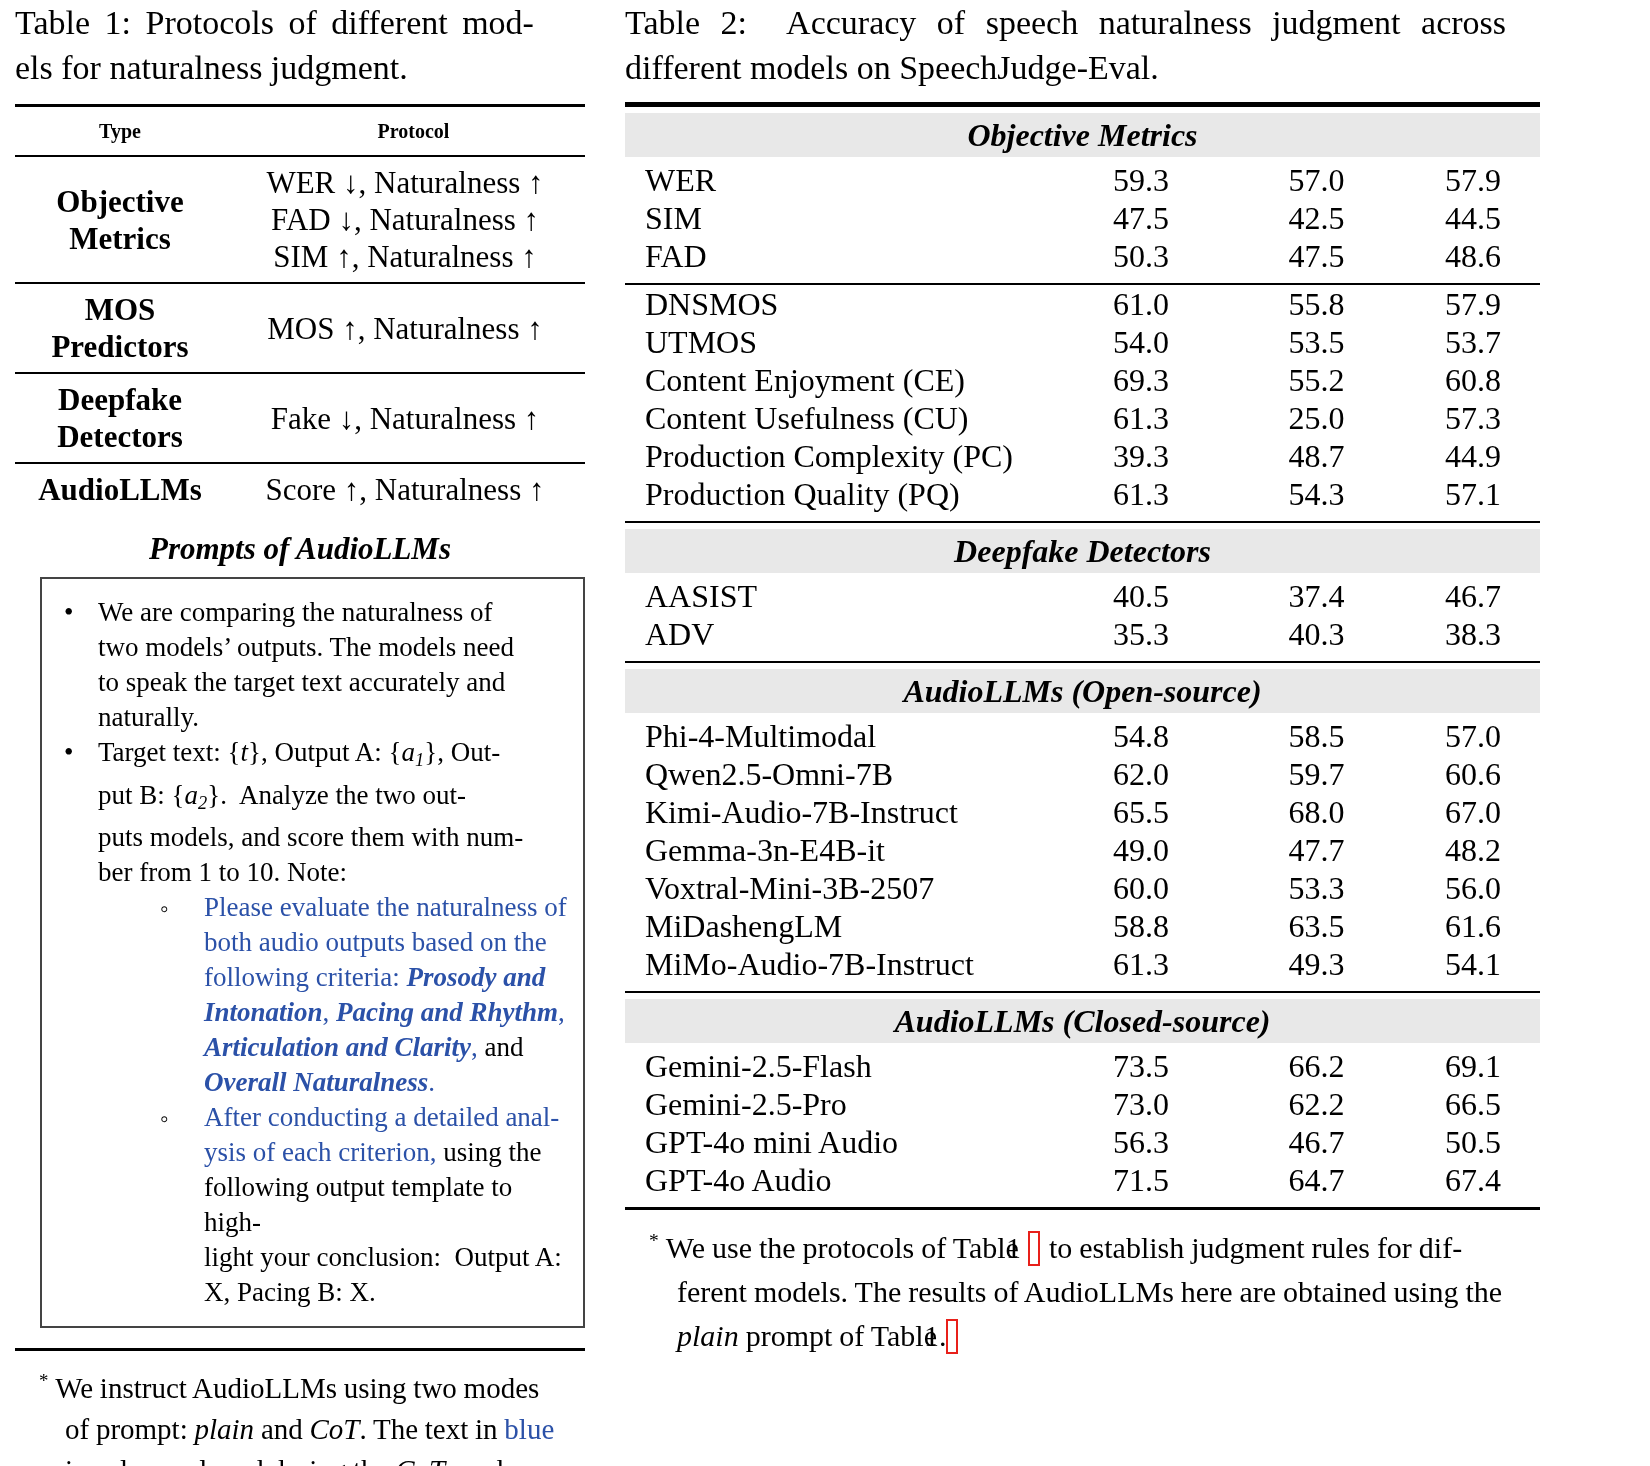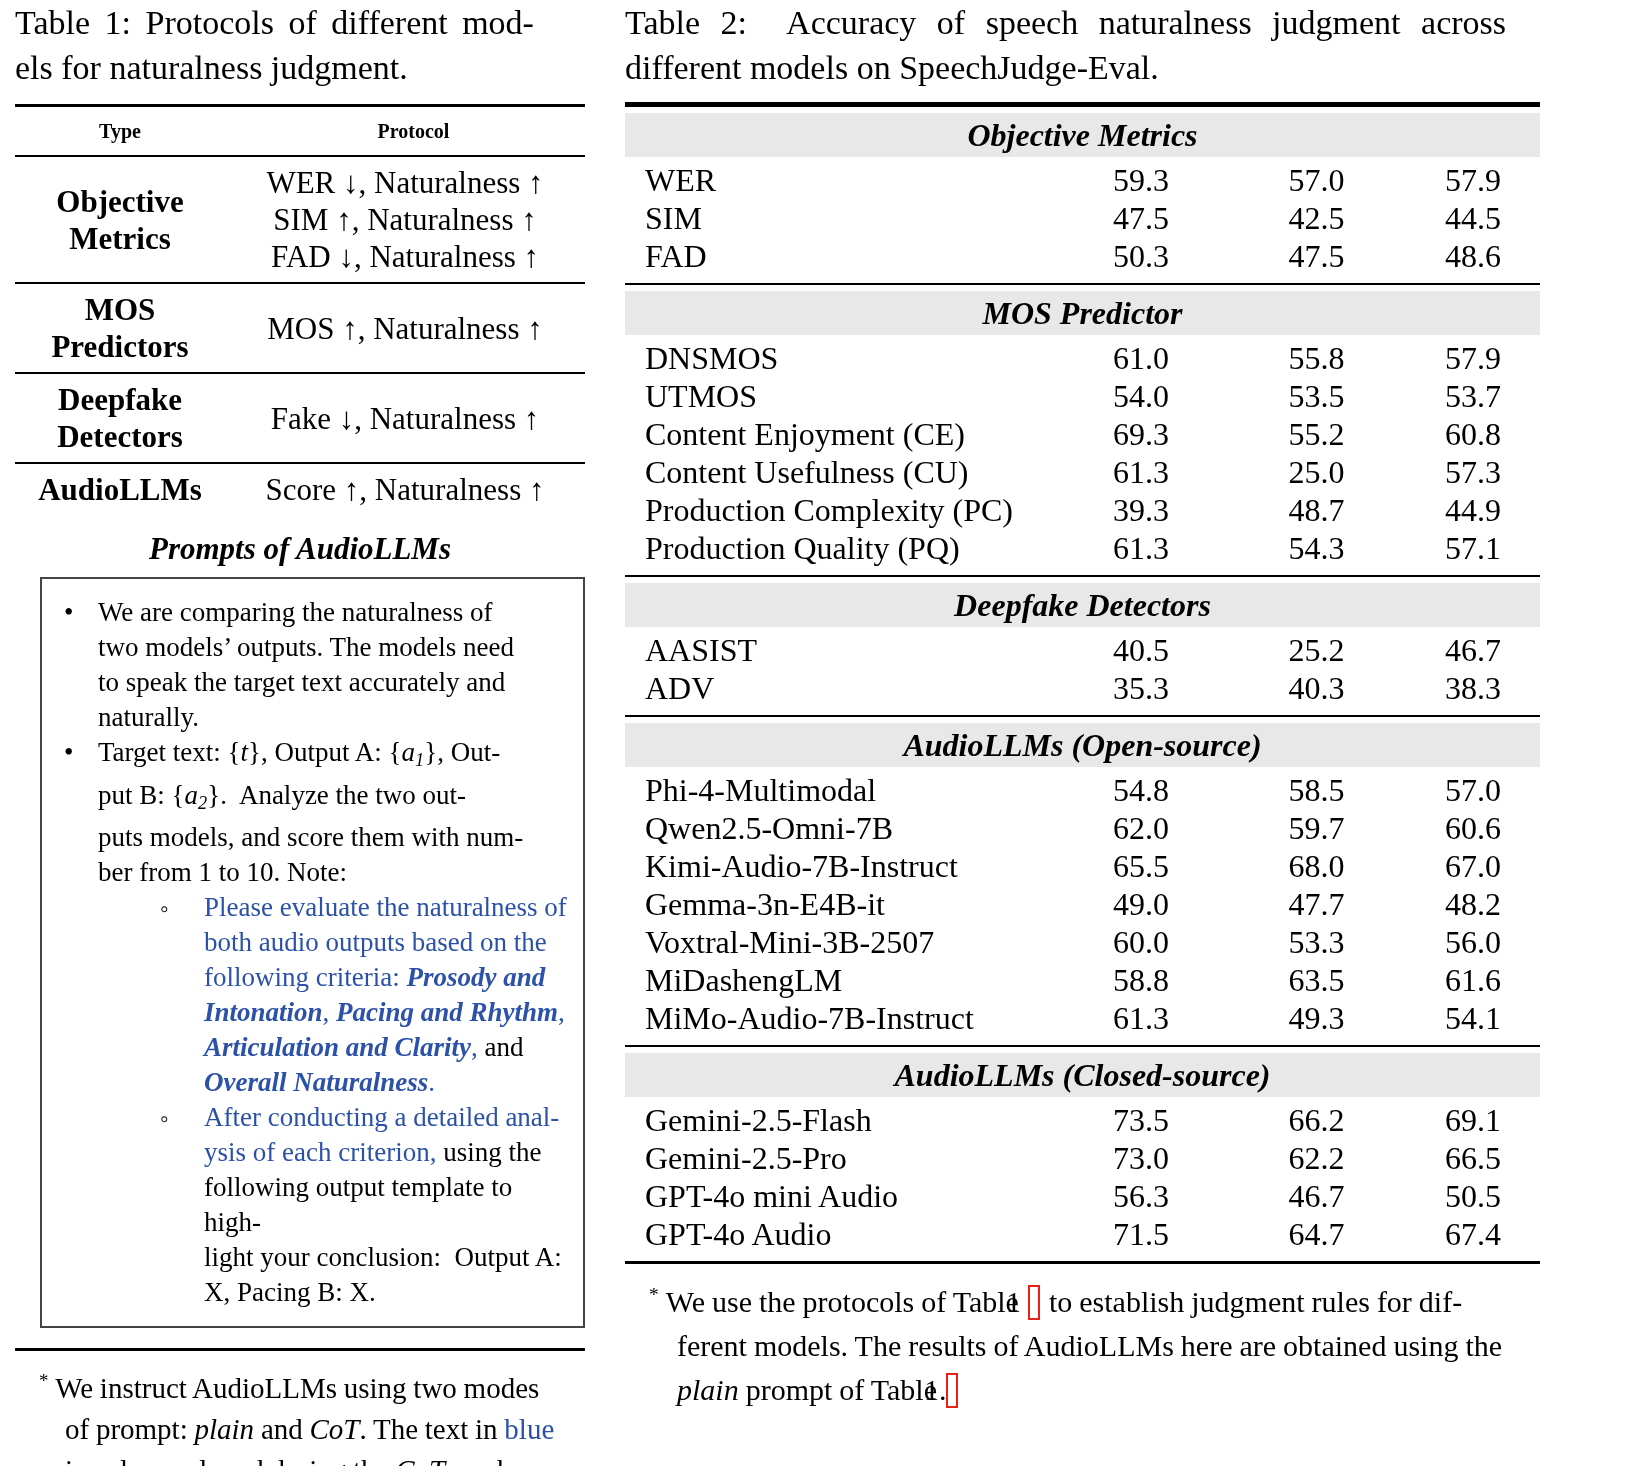--- a/index.html
+++ b/index.html
@@ -93,22 +93,22 @@
     <div class="t1-head">
       <div class="t1-col-type">Type</div>
       <div class="t1-col-proto">Protocol</div>
     </div>
     <div class="rule2"></div>
 
     <div class="t1row">
       <div class="t1-type">Objective Metrics</div>
       <div class="t1-proto">
         <div>WER ↓, Naturalness ↑</div>
+        <div>FAD ↓, Naturalness ↑</div>
         <div>SIM ↑, Naturalness ↑</div>
-        <div>FAD ↓, Naturalness ↑</div>
       </div>
     </div>
     <div class="rule2"></div>
 
     <div class="t1row">
       <div class="t1-type">MOS Predictors</div>
       <div class="t1-proto">
         <div>MOS ↑, Naturalness ↑</div>
       </div>
     </div>
@@ -179,21 +179,20 @@
           <div class="t2c-exp">42.5</div>
           <div class="t2c-tot">44.5</div>
         </div>
         <div class="t2row">
           <div class="t2c-model">FAD</div>
           <div class="t2c-reg">50.3</div>
           <div class="t2c-exp">47.5</div>
           <div class="t2c-tot">48.6</div>
         </div>
         <div class="t2-seprule"></div>
-        <div class="t2-band">MOS Predictor</div>
         <div class="t2row">
           <div class="t2c-model">DNSMOS</div>
           <div class="t2c-reg">61.0</div>
           <div class="t2c-exp">55.8</div>
           <div class="t2c-tot">57.9</div>
         </div>
         <div class="t2row">
           <div class="t2c-model">UTMOS</div>
           <div class="t2c-reg">54.0</div>
           <div class="t2c-exp">53.5</div>
@@ -221,21 +220,21 @@
           <div class="t2c-model">Production Quality (PQ)</div>
           <div class="t2c-reg">61.3</div>
           <div class="t2c-exp">54.3</div>
           <div class="t2c-tot">57.1</div>
         </div>
         <div class="t2-seprule"></div>
         <div class="t2-band">Deepfake Detectors</div>
         <div class="t2row">
           <div class="t2c-model">AASIST</div>
           <div class="t2c-reg">40.5</div>
-          <div class="t2c-exp">25.2</div>
+          <div class="t2c-exp">37.4</div>
           <div class="t2c-tot">46.7</div>
         </div>
         <div class="t2row">
           <div class="t2c-model">ADV</div>
           <div class="t2c-reg">35.3</div>
           <div class="t2c-exp">40.3</div>
           <div class="t2c-tot">38.3</div>
         </div>
         <div class="t2-seprule"></div>
         <div class="t2-band">AudioLLMs (Open-source)</div>

